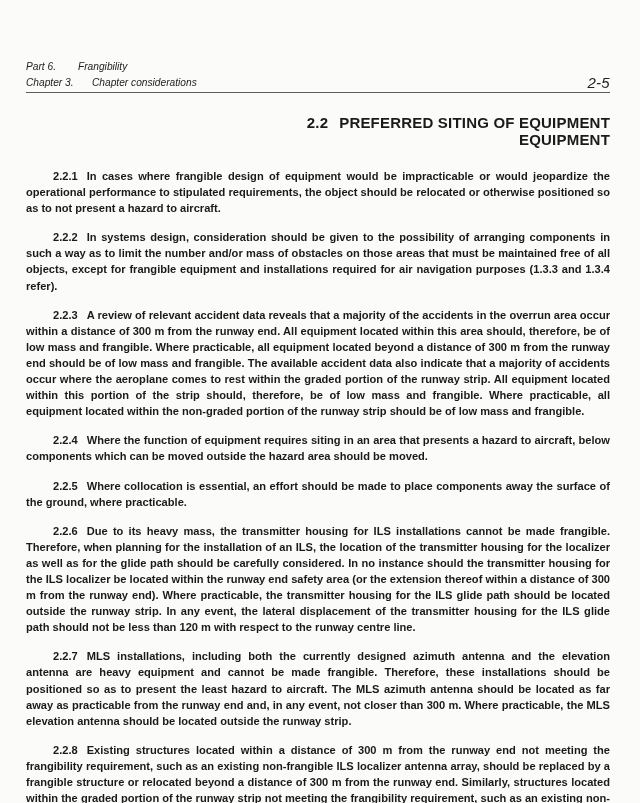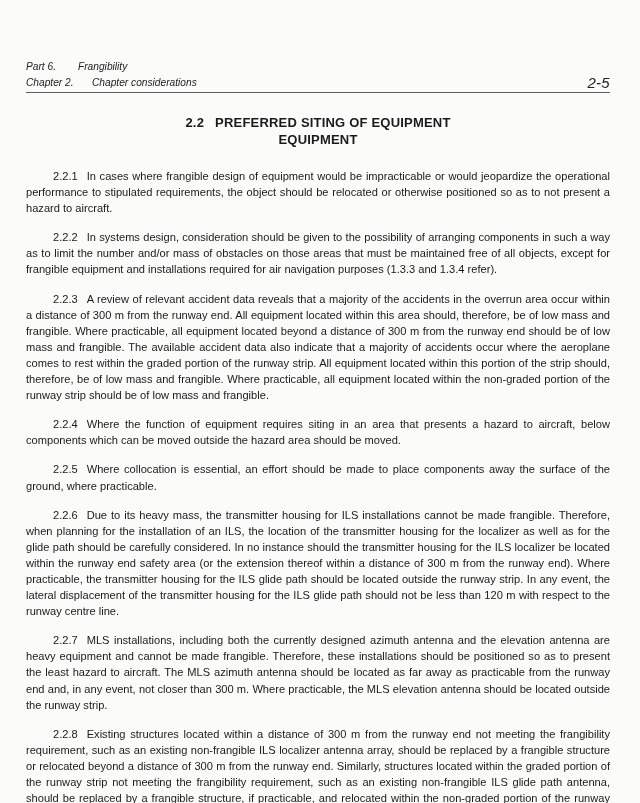--- a/index.html
+++ b/index.html
@@ -48,62 +48,63 @@
   }
   .rule {
     margin-top: 2px;
     border-bottom: 1.1px solid #5d5d5d;
     width: 100%;
   }
 
   
   .section-title {
     margin-top: 22px;
-    text-align: center;
+    text-align: right;
     font-weight: bold;
-    font-size: 13px;
+    font-size: 15px;
     line-height: 16.5px;
     letter-spacing: 0.2px;
   }
   .section-title .num {
     margin-right: 11px;
   }
 
   
   .body {
     margin-top: 20px;
   }
   p.para {
     margin: 0 0 13px 0;
     font-size: 11.1px;
     line-height: 16.1px;
     text-align: justify;
     text-justify: inter-word;
     hyphens: none;
+    font-weight: bold;
   }
   p.para .pnum {
     display: inline-block;
     margin-left: 27px;
     margin-right: 9px;
     white-space: nowrap;
   }
   p.para:last-child { margin-bottom: 0; }
 </style>
 </head>
 <body>
 
 <div class="page">
   <div class="page-inner">
 
     <div class="runhead">
       <div class="runhead-line">
         <span class="rh-part">Part 6.</span><span>Frangibility</span>
       </div>
       <div class="runhead-line">
-        <span class="rh-chap">Chapter 2.</span><span>Chapter considerations</span>
+        <span class="rh-chap">Chapter 3.</span><span>Chapter considerations</span>
       </div>
       <span class="folio">2-5</span>
     </div>
     <div class="rule"></div>
 
     <div class="section-title">
       <span class="num">2.2</span><span>PREFERRED SITING OF EQUIPMENT</span>
       <div>EQUIPMENT</div>
     </div>
 

